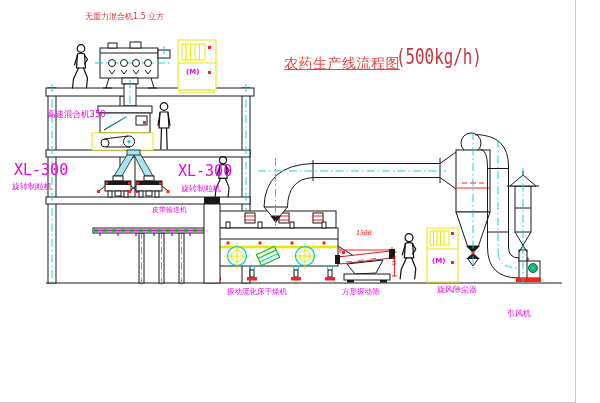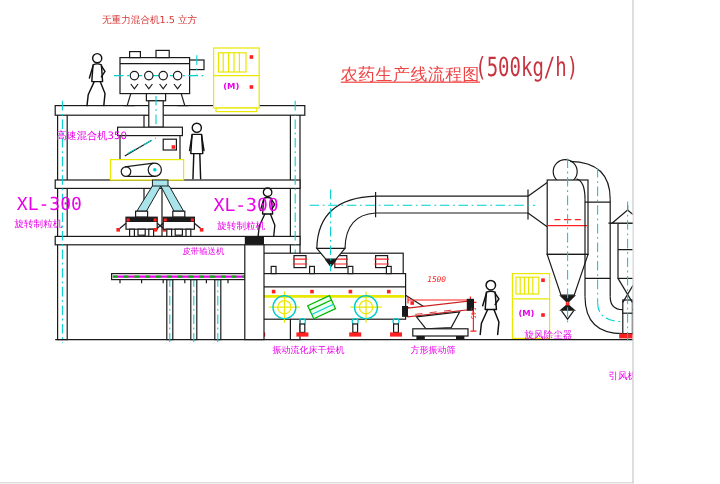--- a/index.html
+++ b/index.html
@@ -1,17 +1,17 @@
 <!DOCTYPE html>
 <html><head>
 <meta charset="utf-8">
 <style>
   html,body{margin:0;padding:0;background:#fff;}
   #canvas{
-    position:relative;width:528px;height:403px;background:#ffffff;overflow:hidden;
+    position:relative;width:576px;height:403px;background:#ffffff;overflow:hidden;
     font-family:"DejaVu Sans",sans-serif;box-sizing:border-box;
     border-right:1px solid #c9c9c9;border-bottom:1px solid #c9c9c9;
   }
   #canvas svg{position:absolute;left:0;top:0;}
   .k{stroke:#1a1a1a;fill:none;stroke-width:1;}
   .kf{stroke:#1a1a1a;fill:#ffffff;stroke-width:1;}
   .dk{fill:#1a1a1a;stroke:none;}
   .cyan{stroke:#00d0d0;fill:none;stroke-width:0.9;stroke-dasharray:8 3 1.5 3;}
   .yel{stroke:#e8e800;fill:none;stroke-width:1;}
   .yelf{stroke:#e8e800;fill:#ffffff;stroke-width:1;}
@@ -332,21 +332,21 @@
 
 <div class="t mag mono" style="left:178px;top:164px;font-size:15px;">XL-300</div>
 <div class="t mag" style="left:181px;top:185px;font-size:8px;">旋转制粒机</div>
 
 <div class="t mag" style="left:152px;top:207px;font-size:7px;">皮带输送机</div>
 
 <div class="t mag" style="left:227px;top:288px;font-size:7.5px;">振动流化床干燥机</div>
 
 <div class="t mag" style="left:342px;top:288px;font-size:7.5px;">方形振动筛</div>
 
-<div class="t mag" style="left:437px;top:276px;font-size:8px;text-align:right;">旋风除尘器</div>
+<div class="t mag" style="left:437px;top:286px;font-size:8px;text-align:right;">旋风除尘器</div>
 
 <div class="t mag" style="left:507px;top:290px;font-size:8px;margin-top:20px;">引风机</div>
 
 <div class="t mono" style="left:356px;top:230px;font-size:6.5px;color:#ff2020;font-style:italic;">1500</div>
 <div class="t mono" style="left:390px;top:256px;font-size:5.5px;color:#ff2020;writing-mode:vertical-rl;">545</div>
 
 <div class="t mag" style="left:186px;top:69px;font-size:7px;font-weight:bold;">(M)</div>
 <div class="t mag" style="left:432px;top:258px;font-size:7px;font-weight:bold;">(M)</div>
 
 </div>

